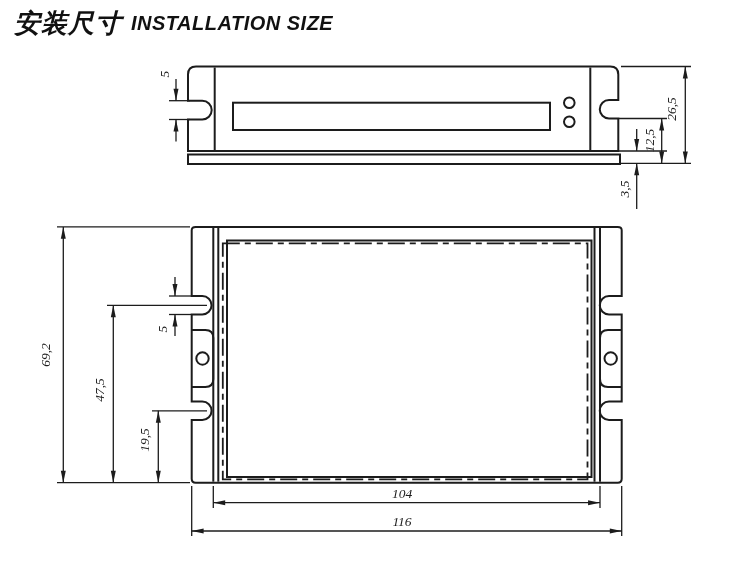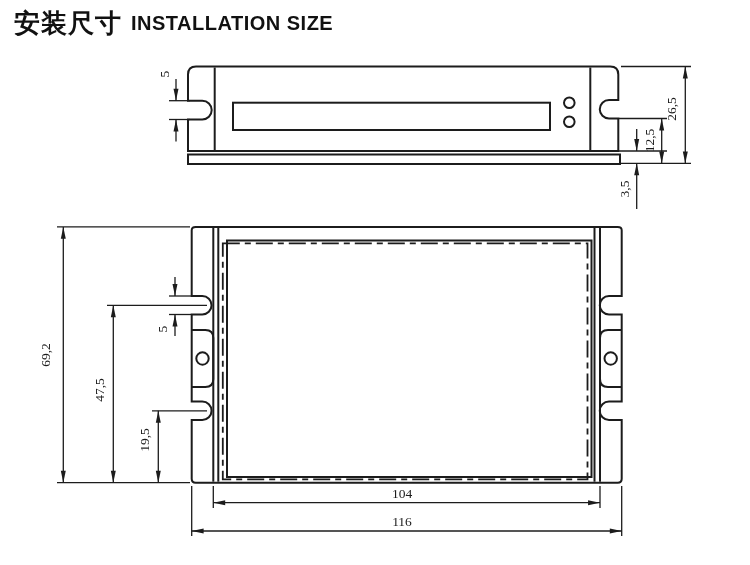--- a/index.html
+++ b/index.html
@@ -1,17 +1,17 @@
 <!DOCTYPE html>
 <html><head>
 <meta charset="utf-8">
 <style>
   html,body{margin:0;padding:0;background:#fff;}
   #page{position:relative;width:750px;height:565px;background:#fff;overflow:hidden;
-        font-family:"Liberation Sans", sans-serif;}
+        font-family:"Liberation Sans", sans-serif;font-style:italic;}
   #title{position:absolute;left:14px;top:6px;white-space:nowrap;color:#111;}
   #title .zh{font-size:26px;font-weight:bold;letter-spacing:1px;vertical-align:baseline;}
   #title .en{font-size:20px;font-weight:bold;margin-left:9px;letter-spacing:0.5px;vertical-align:2px;}
   svg{position:absolute;left:0;top:0;}
   .ln2{stroke:#1c1c1c;stroke-width:2;fill:none;}
   .ln1{stroke:#1c1c1c;stroke-width:1.3;fill:none;}
   .dsh{stroke:#1c1c1c;stroke-width:1.8;fill:none;stroke-dasharray:17 5 6 5;}
   .dim{font-family:"Liberation Serif", serif;font-size:13.5px;fill:#1c1c1c;}
   .arr{fill:#1c1c1c;stroke:none;}
 </style>

